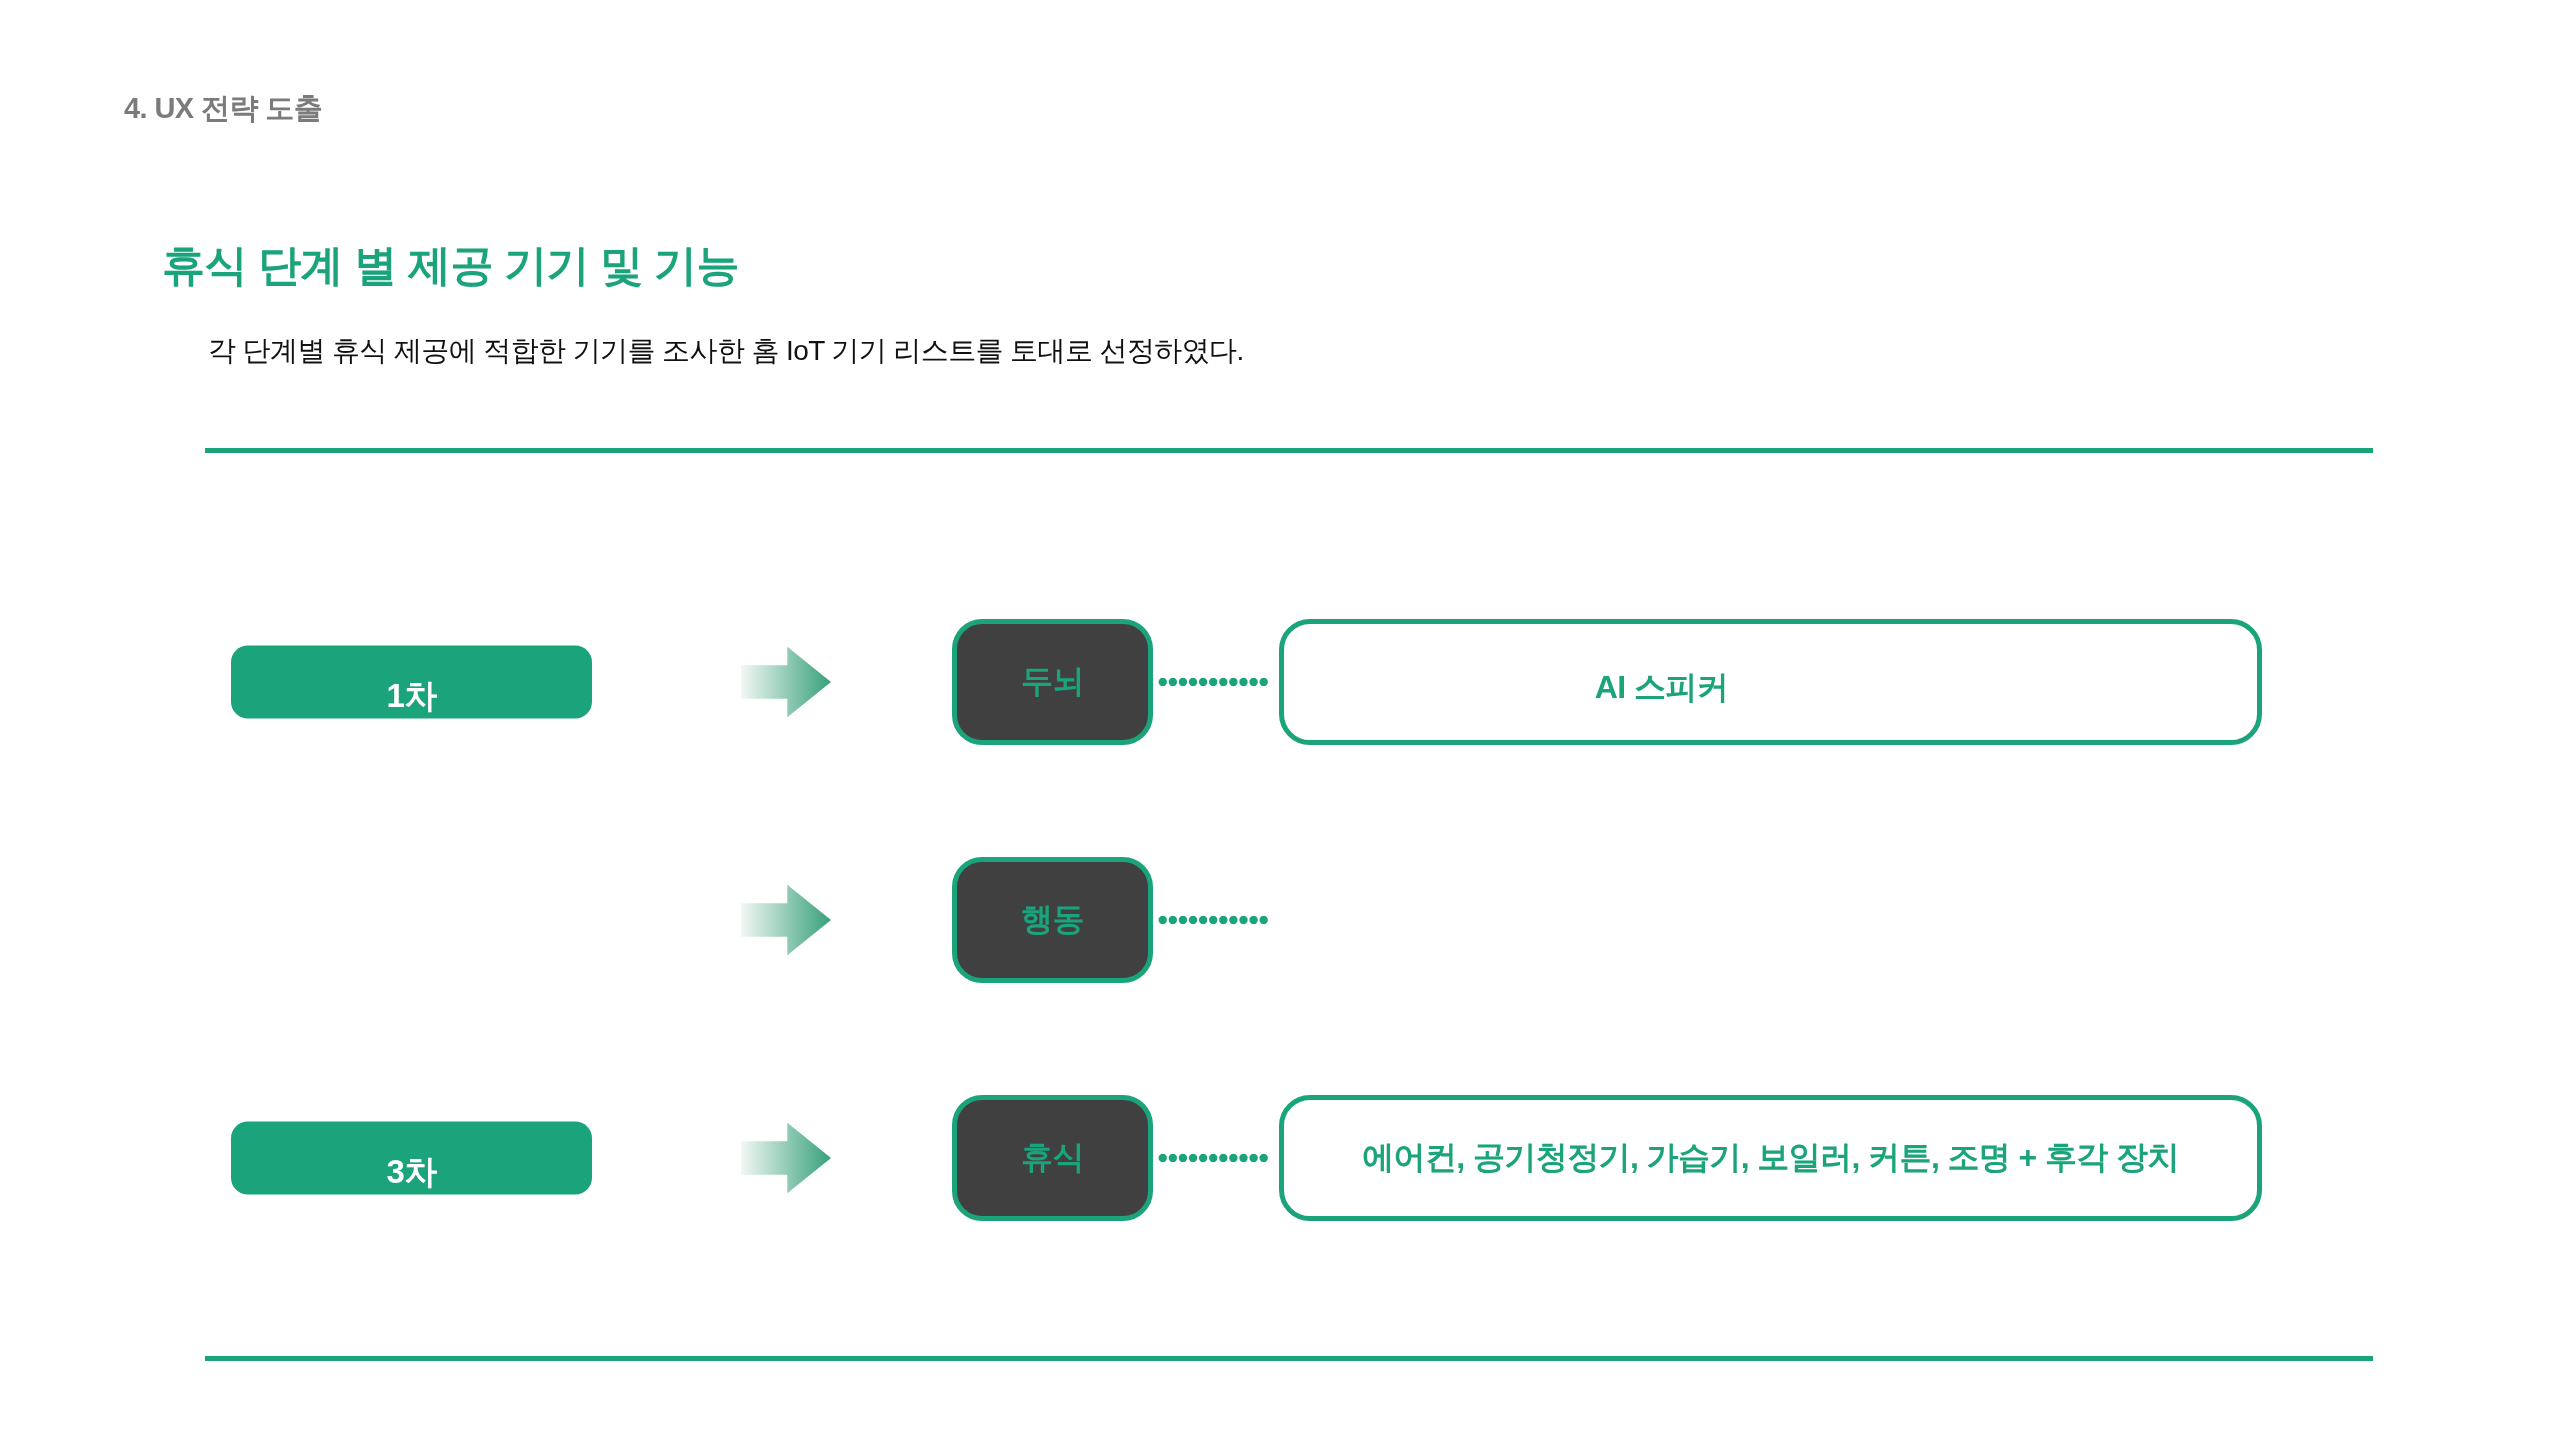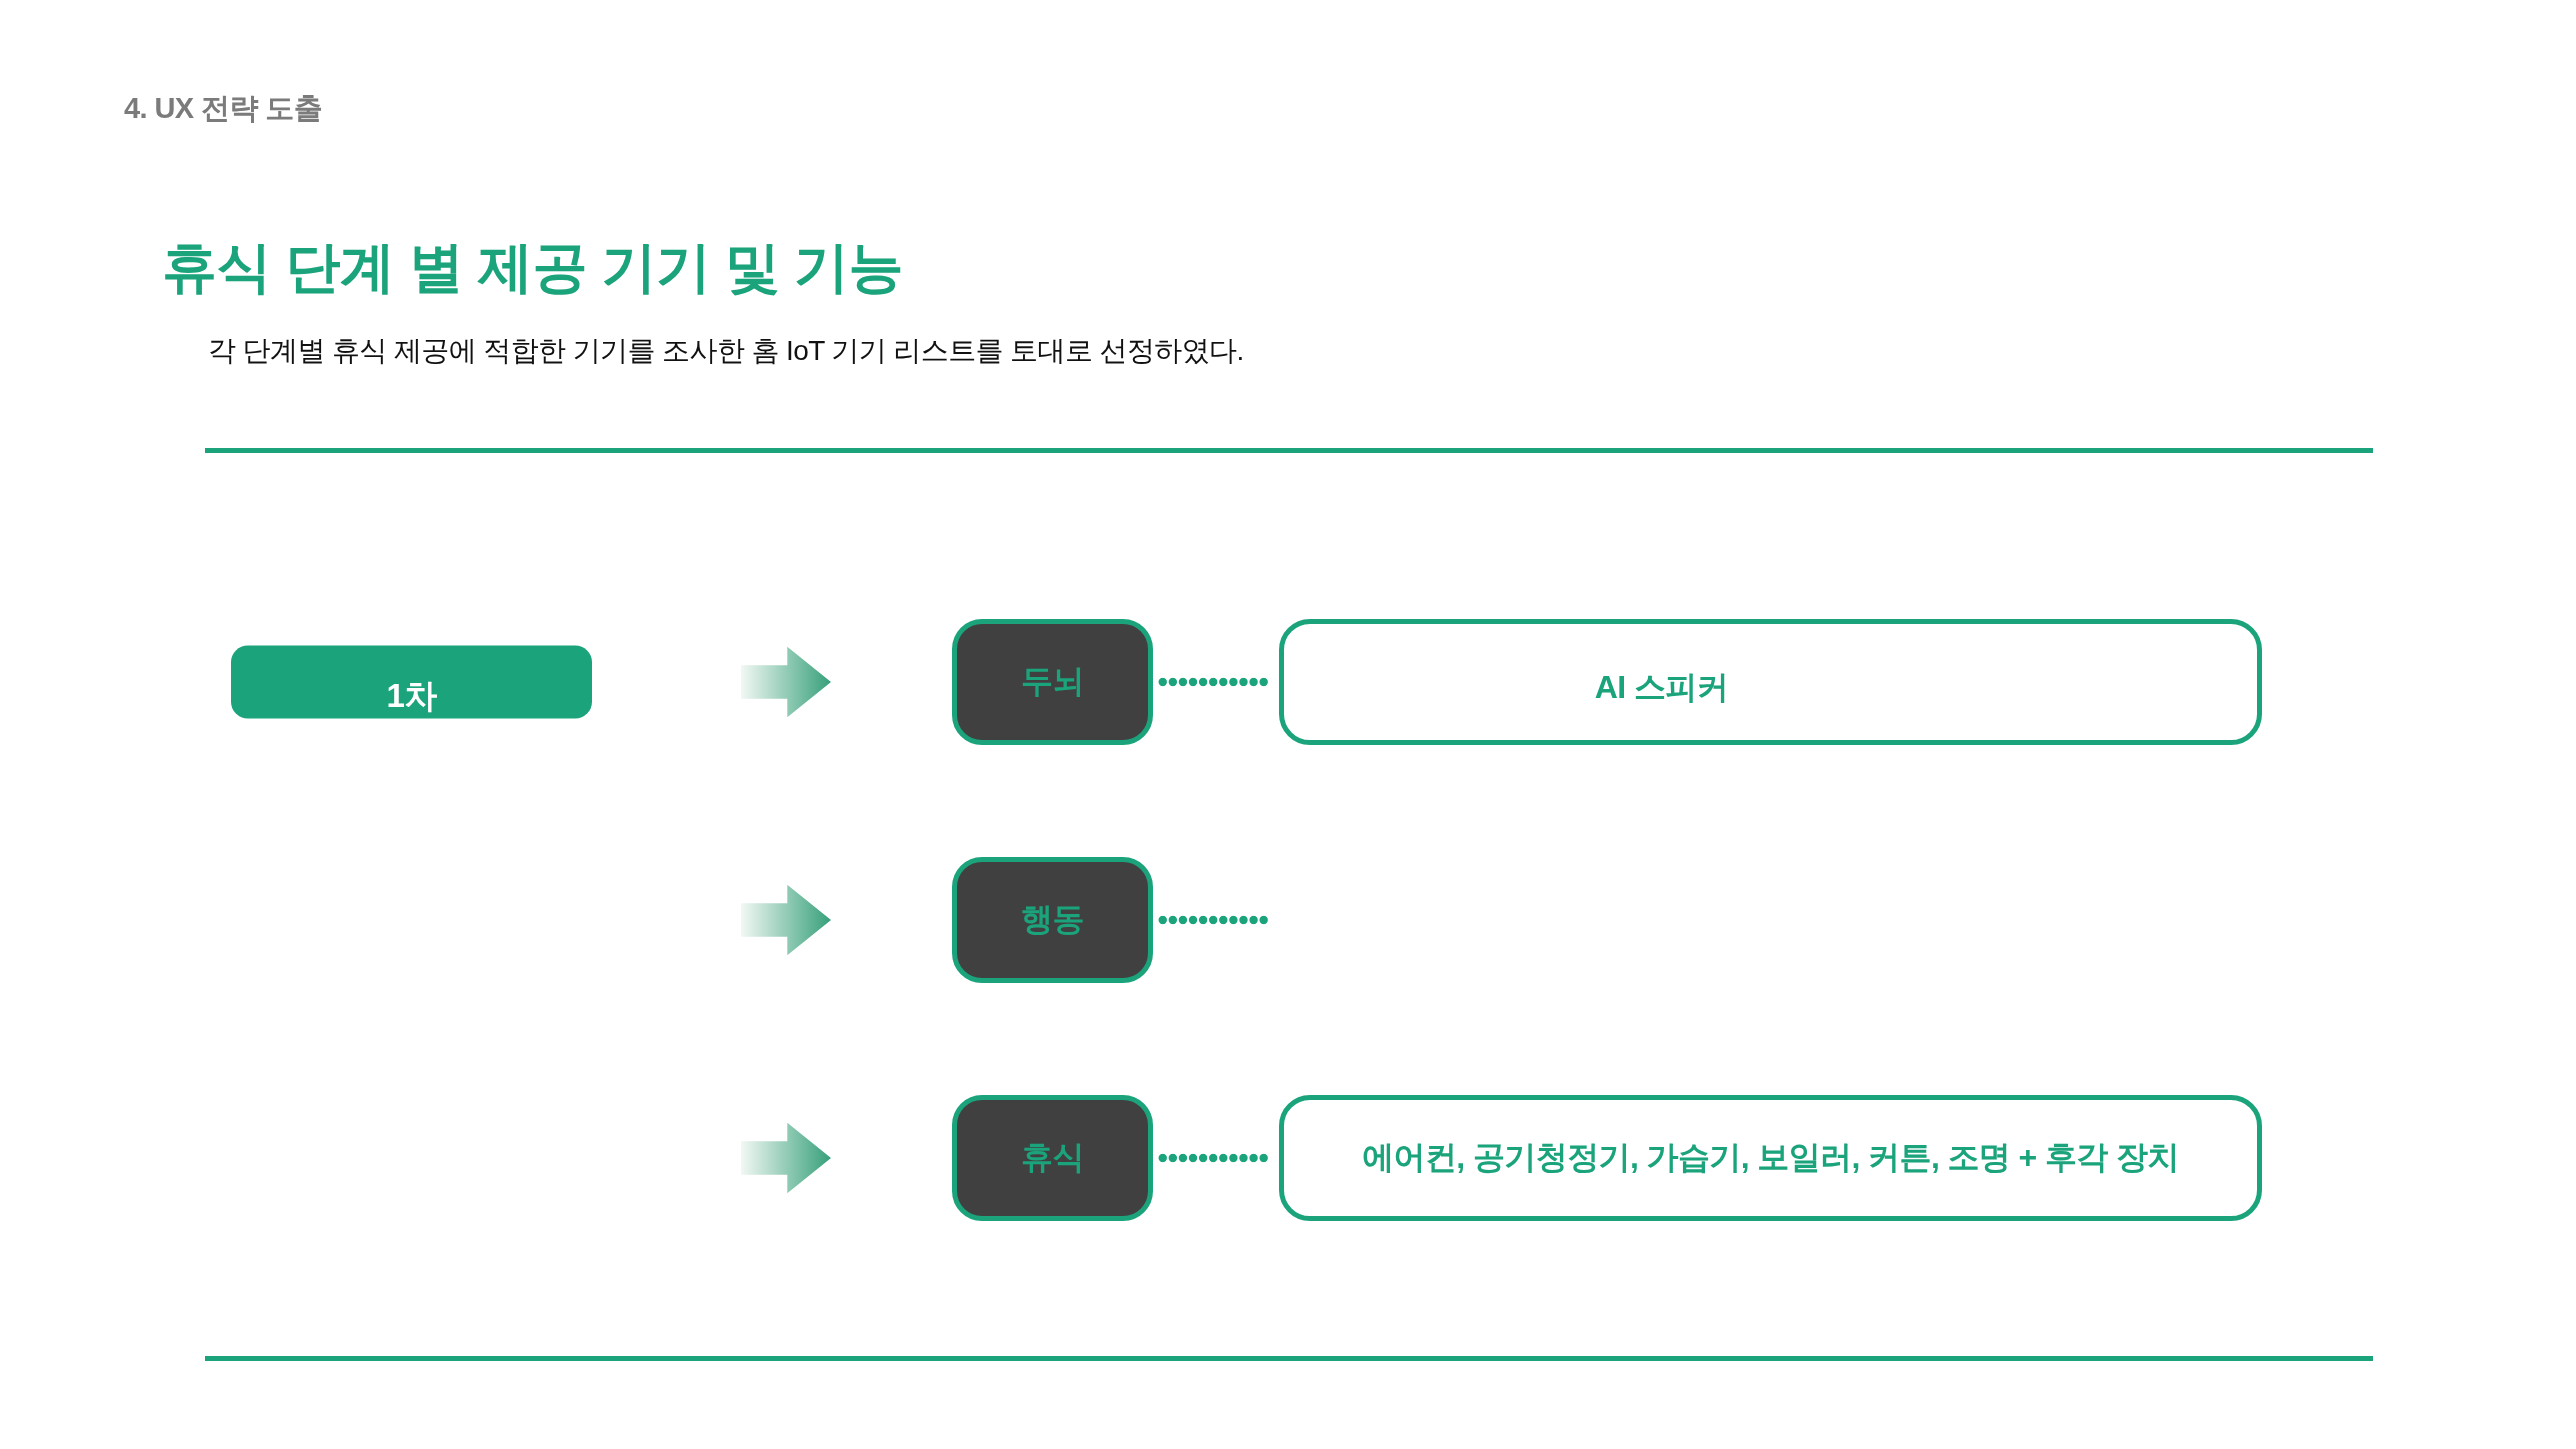--- a/index.html
+++ b/index.html
@@ -20,22 +20,22 @@
     position:absolute;left:124px;top:89px;
     font-size:29px;font-weight:700;color:var(--gray-label);
     letter-spacing:-0.6px;
   }
   .subsection-title{
     position:absolute;left:162px;top:150px;
     font-size:37px;font-weight:700;color:var(--text-dark);
     letter-spacing:-0.6px;
   }
   .heading{
-    position:absolute;left:162px;top:231px;
-    font-size:55px;font-weight:700;color:var(--accent-green);
+    position:absolute;left:162px;top:237px;
+    font-size:43px;font-weight:700;color:var(--accent-green);
     letter-spacing:-0.6px;
   }
   .description{
     position:absolute;left:208px;top:332px;
     font-size:28px;font-weight:400;color:#111111;
     letter-spacing:-0.6px;
   }
   .rule{
     position:absolute;left:205px;width:2168px;height:4.5px;
     background:var(--accent-green);border:none;
@@ -142,20 +142,23 @@
       <span>행동</span>
     </div>
     <div class="connector-wrap">
       <svg width="120" height="9" viewBox="0 0 186 14" xmlns="http://www.w3.org/2000/svg">
         <line x1="7" y1="7" x2="179" y2="7" stroke="#1BA47B" stroke-width="13" stroke-linecap="round" stroke-dasharray="0.1 15.6"></line>
       </svg>
     </div>
   </div>
 
   <div class="diagram-row r2">
+    <div class="stage-btn">
+      <span>3차</span>
+    </div>
     <div class="arrow-wrap">
       <svg width="90" height="71" viewBox="0 0 140 110" xmlns="http://www.w3.org/2000/svg">
         <defs>
           <linearGradient id="ag2" x1="0" y1="0" x2="1" y2="0">
             <stop offset="0" stop-color="#F2F8F4"></stop>
               <stop offset="1" stop-color="#36A07A"></stop>
           </linearGradient>
         </defs>
         <path d="M0 29 H72 V0 L140 55 L72 110 V81 H0 Z" fill="url(#ag2)"></path>
       </svg>

